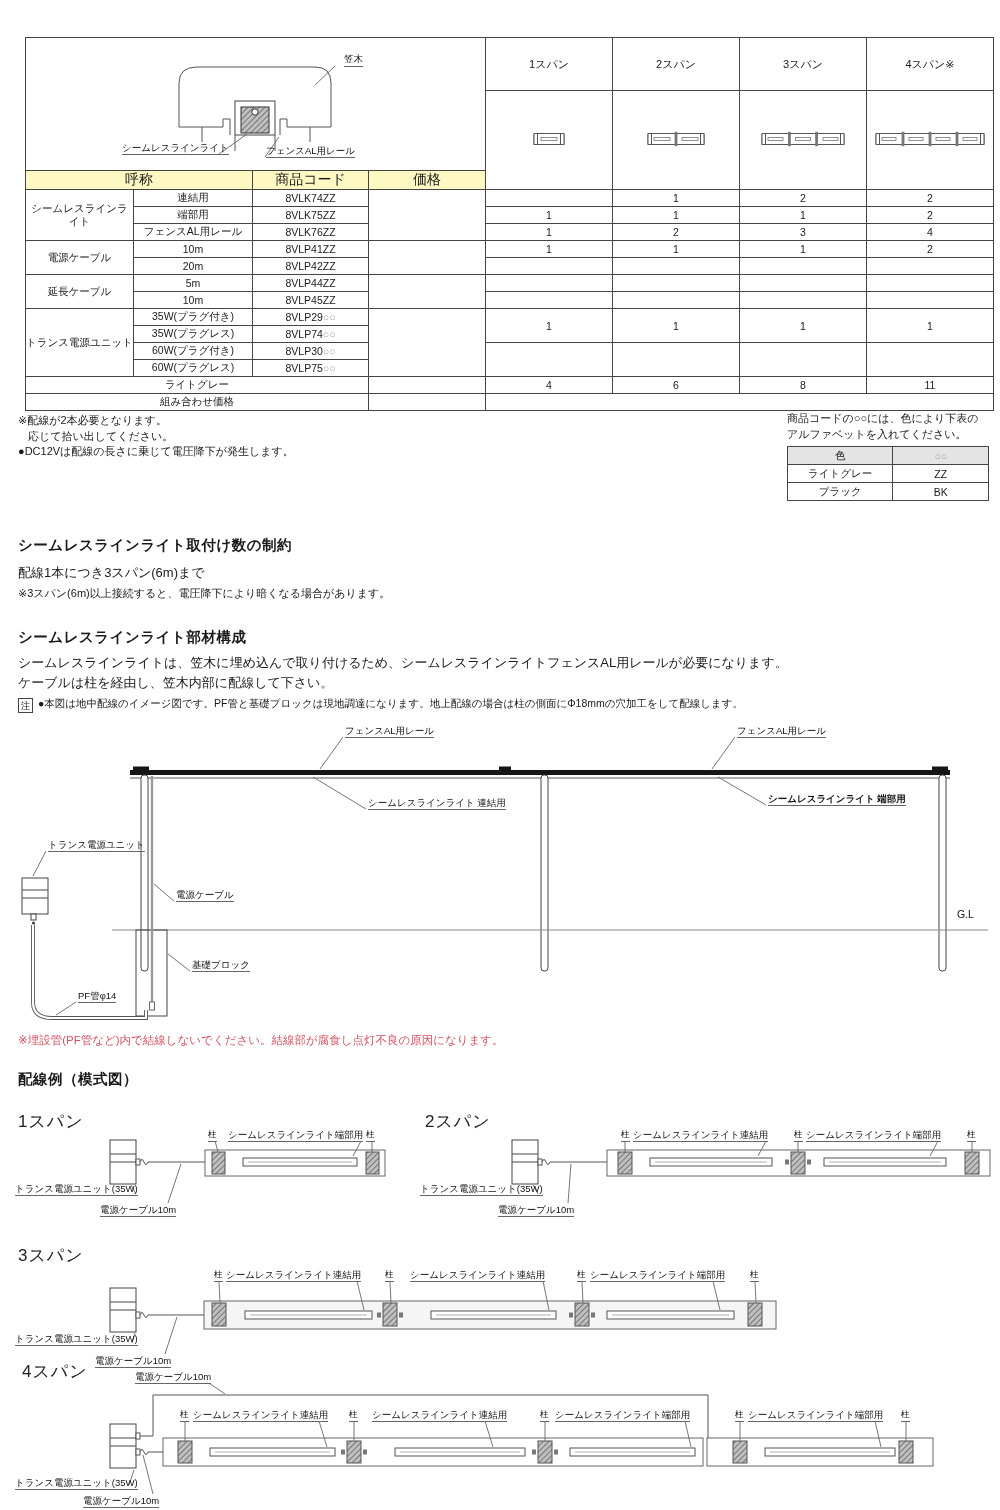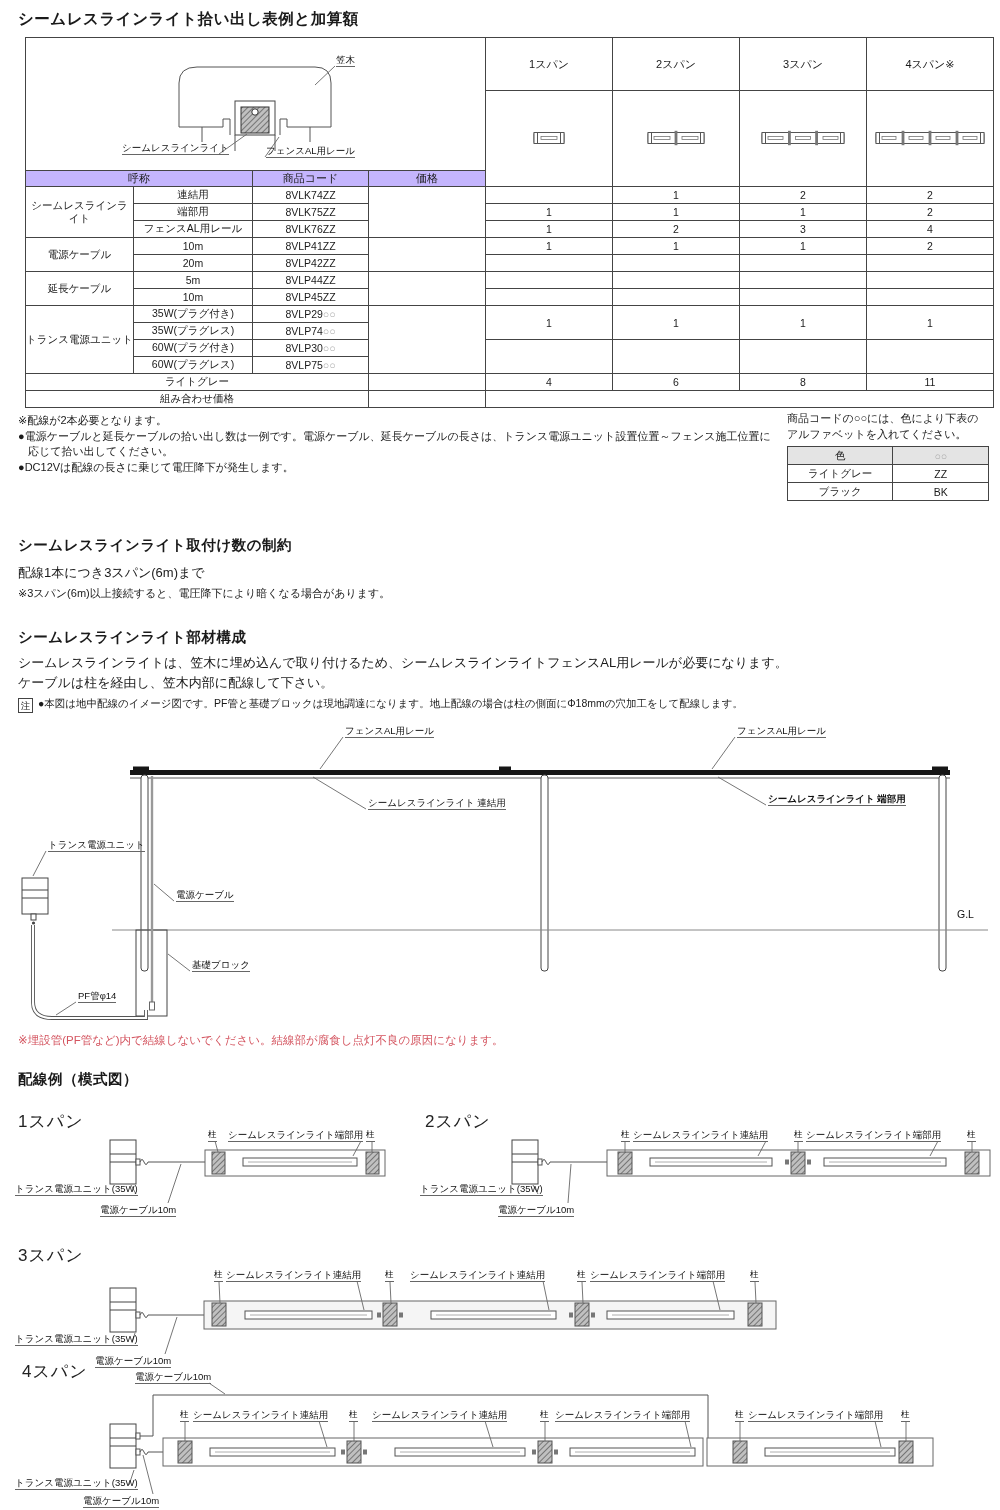--- a/index.html
+++ b/index.html
@@ -16,21 +16,21 @@
         line-height:13px;text-align:center;margin-right:5px;vertical-align:-2px;}
   .dlabel{position:absolute;font-size:9.5px;line-height:13px;border-bottom:1px solid #666;
         white-space:nowrap;color:#111;}
   .nb{border-bottom:none;}
   .circ{color:#aaa;}
   
   table.main{position:absolute;left:25px;top:37px;width:968px;border-collapse:collapse;
         table-layout:fixed;border:1.5px solid #333;}
   table.main td{border:1px solid #444;font-size:10.5px;text-align:center;padding:0;
         vertical-align:middle;overflow:hidden;}
-  table.main td.hd{background:#c4b5fd;font-size:11px;border-top-width:1.5px;border-bottom-width:1.5px;}
+  table.main td.hd{background:#fef9c3;font-size:14px;border-top-width:1.5px;border-bottom-width:1.5px;}
   table.main tr.r-top{height:53px;} table.main tr.r-icons{height:80px;}
   table.main tr.r-head{height:15px;} table.main tr.dr{height:17px;}
   table.main tr.r-pickup td{border-top-width:1.5px;}
   table.main td.spanhd{font-size:11px;}
   table.main td.grp{line-height:1.25;}
   .diagcell-inner{position:relative;width:100%;height:131px;}
   
   table.ct{position:absolute;left:787px;top:446px;width:202px;border-collapse:collapse;border:1.2px solid #333;}
   table.ct td{border:1px solid #444;font-size:10.5px;text-align:center;height:17px;padding:0;}
   table.ct td.hd{background:#e4e4e4;}
@@ -44,21 +44,20 @@
 
   <svg width="0" height="0" style="position:absolute">
     <defs>
       <pattern id="hatch" width="4" height="4" patternUnits="userSpaceOnUse" patternTransform="rotate(45)">
         <rect width="4" height="4" fill="#c0c0c0"></rect>
         <line x1="0" y1="0" x2="0" y2="4" stroke="#555" stroke-width="1.4"></line>
       </pattern>
     </defs>
   </svg>
 
-  <div class="abs h1" style="left:18px;top:9px;">シームレスラインライト拾い出し表例と加算額</div>
 
   <table class="main">
     <colgroup>
       <col style="width:108px">
         <col style="width:119px">
         <col style="width:116px">
         <col style="width:117px">
       <col style="width:127px">
         <col style="width:127px">
         <col style="width:127px">
@@ -76,21 +75,21 @@
             <rect x="214" y="68" width="28" height="26" fill="url(#hatch)" stroke="#333"></rect>
             <circle cx="228" cy="73" r="3.2" fill="#fff" stroke="#333"></circle>
             <line class="ln" x1="208" y1="96" x2="208" y2="112"></line>
             <line class="ln" x1="248" y1="96" x2="248" y2="112"></line>
             <line class="ln" x1="175" y1="88" x2="175" y2="103"></line>
             <line class="ln" x1="283" y1="88" x2="283" y2="103"></line>
             <path class="ldr" d="M308,27 L288,46"></path>
             <path class="ldr" d="M192,115 L220,95"></path>
             <path class="ldr" d="M238,118 L252,98"></path>
           </svg>
-          <div class="dlabel" style="left:310px;top:14px;">笠木</div>
+          <div class="dlabel" style="left:318px;top:14px;font-family:Liberation Mono, monospace;">笠木</div>
           <div class="dlabel" style="left:96px;top:102px;">シームレスラインライト</div>
           <div class="dlabel" style="left:240px;top:105px;">フェンスAL用レール</div>
         </div>
       </td>
       <td class="spanhd">1スパン</td>
       <td class="spanhd">2スパン</td>
       <td class="spanhd">3スパン</td>
       <td class="spanhd">4スパン※</td>
     </tr>
     <tr class="r-icons">
@@ -243,21 +242,20 @@
     <tr class="dr">
       <td colspan="3">組み合わせ価格</td>
       <td></td>
       <td colspan="4"></td>
     </tr>
   </tbody>
     </table>
 
   <div class="abs small11" style="left:18px;top:413px;">
     <div>※配線が2本必要となります。</div>
-    <div>●電源ケーブルと延長ケーブルの拾い出し数は一例です。電源ケーブル、延長ケーブルの長さは、トランス電源ユニット設置位置～フェンス施工位置に</div>
     <div style="padding-left:10px;">応じて拾い出してください。</div>
     <div>●DC12Vは配線の長さに乗じて電圧降下が発生します。</div>
   </div>
 
   <div class="abs small11" style="left:787px;top:411px;">
     <div>商品コードの○○には、色により下表の</div>
     <div>アルファベットを入れてください。</div>
   </div>
   <table class="ct">
     <colgroup>

